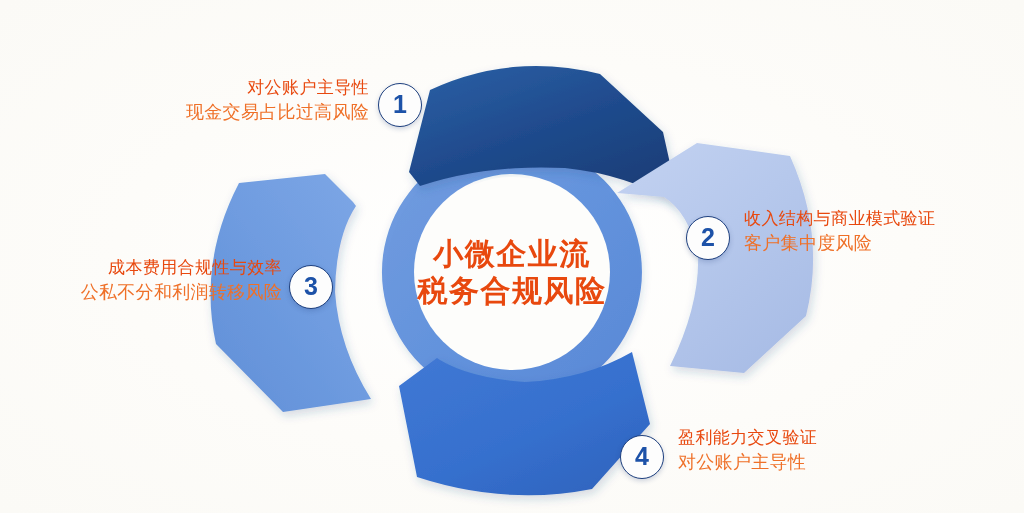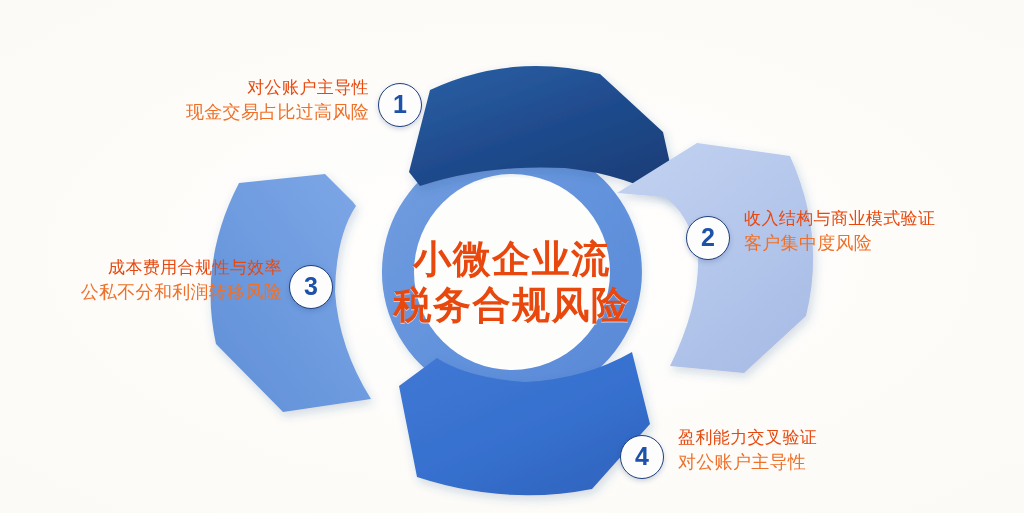--- a/index.html
+++ b/index.html
@@ -27,21 +27,21 @@
   #wheel svg { display: block; }
 
   
   .center-label {
     position: absolute;
     left: 392px; top: 236px;
     width: 240px;
     text-align: center;
     line-height: 1.22;
     color: #e8480e;
-    font-size: 38px;
+    font-size: 30px;
     font-weight: bold;
     letter-spacing: 1.5px;
     text-shadow: 0 1px 0 rgba(255,255,255,.6);
     pointer-events: none;
   }
   .center-label .l2 { display: block; }
 
   
   .badge {
     position: absolute;

